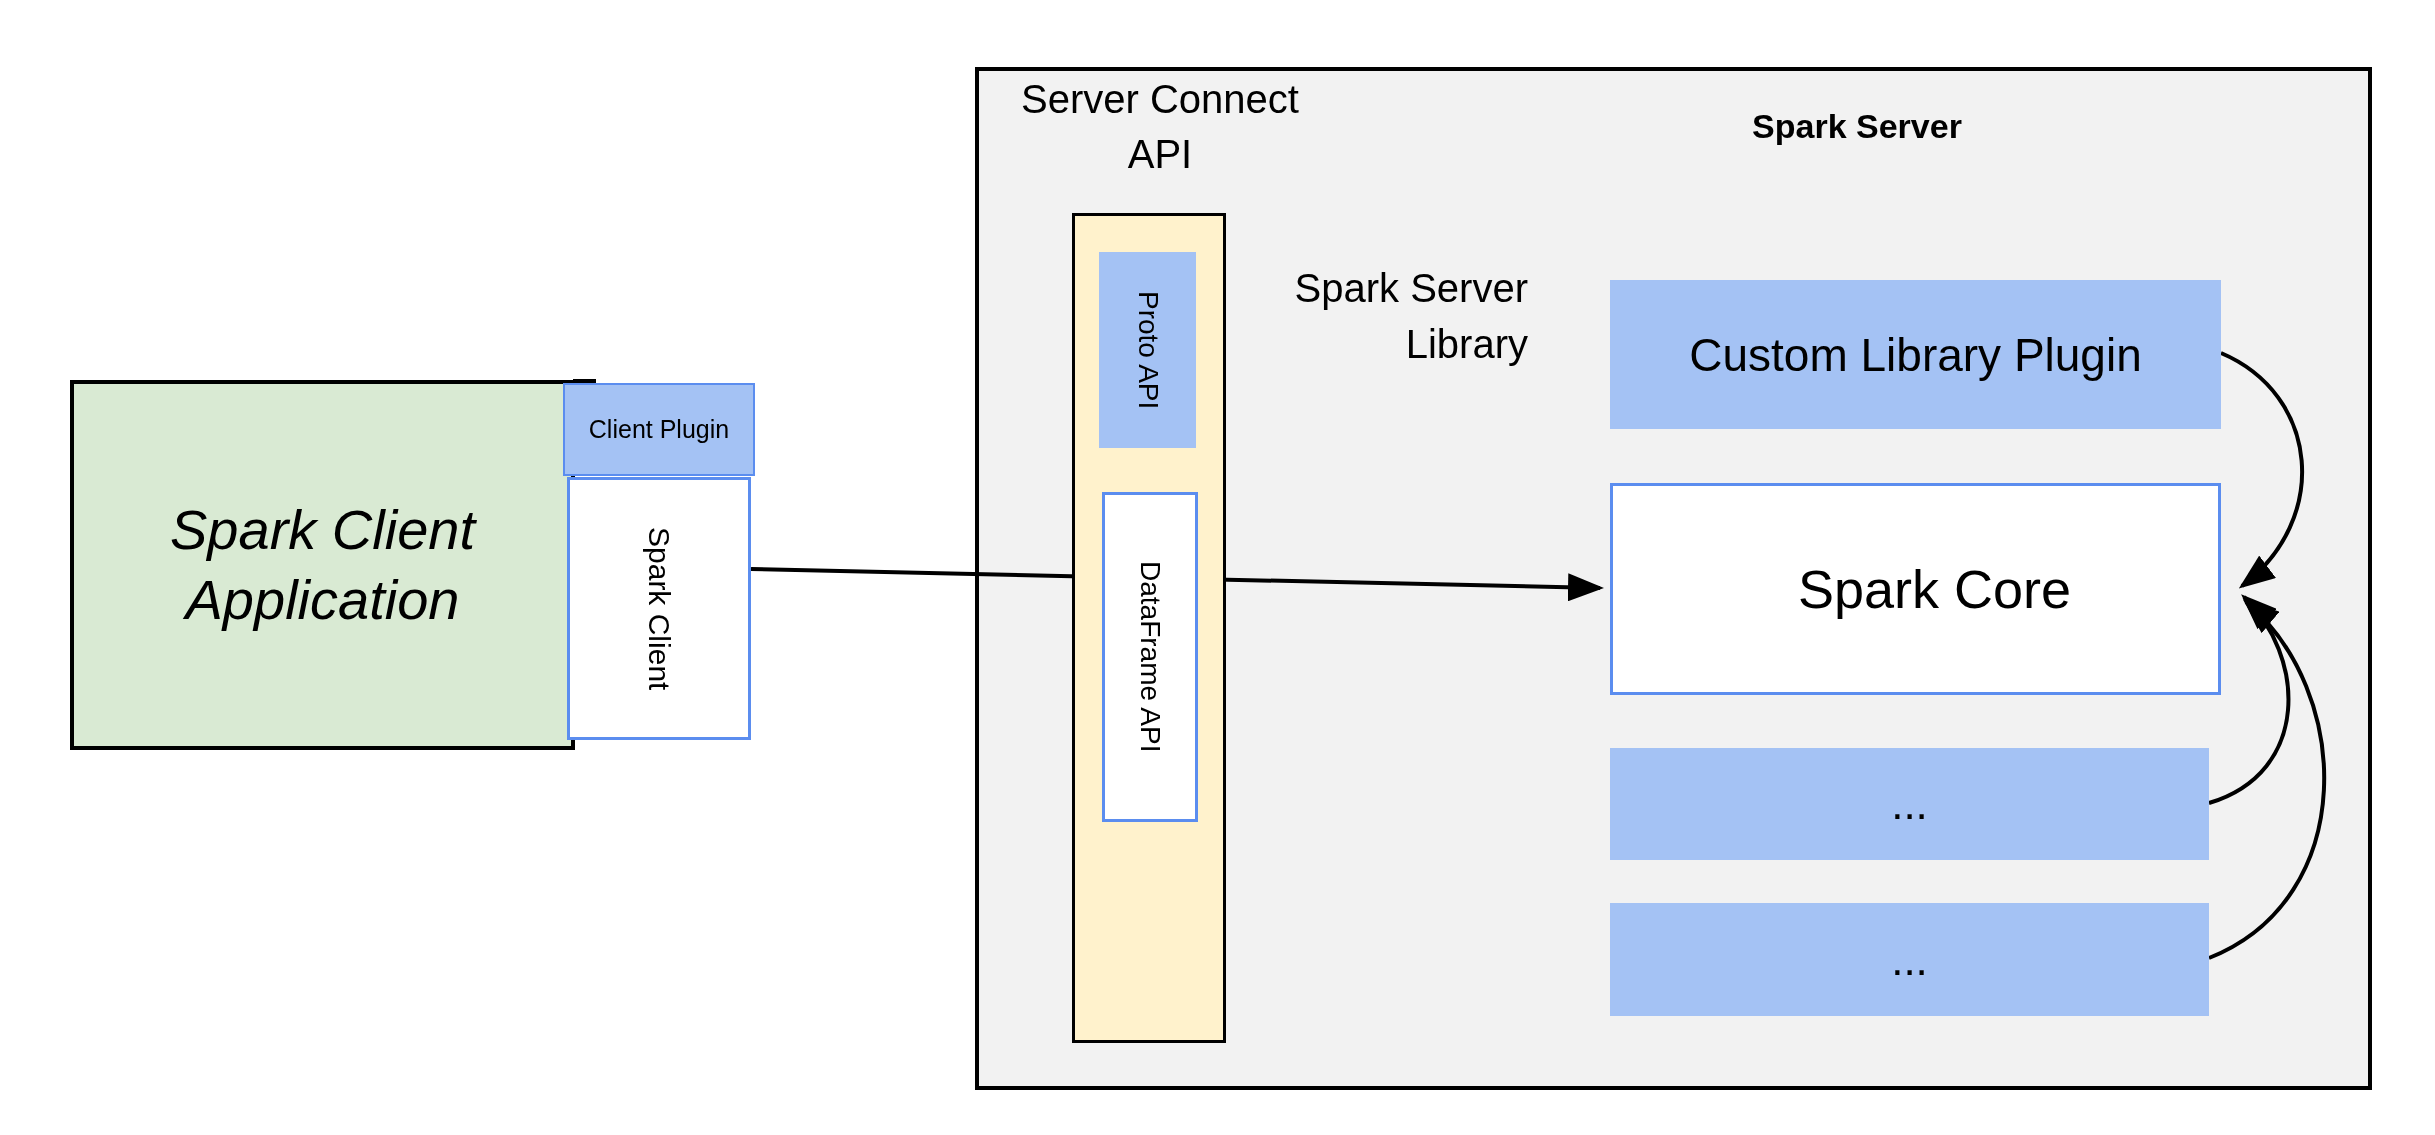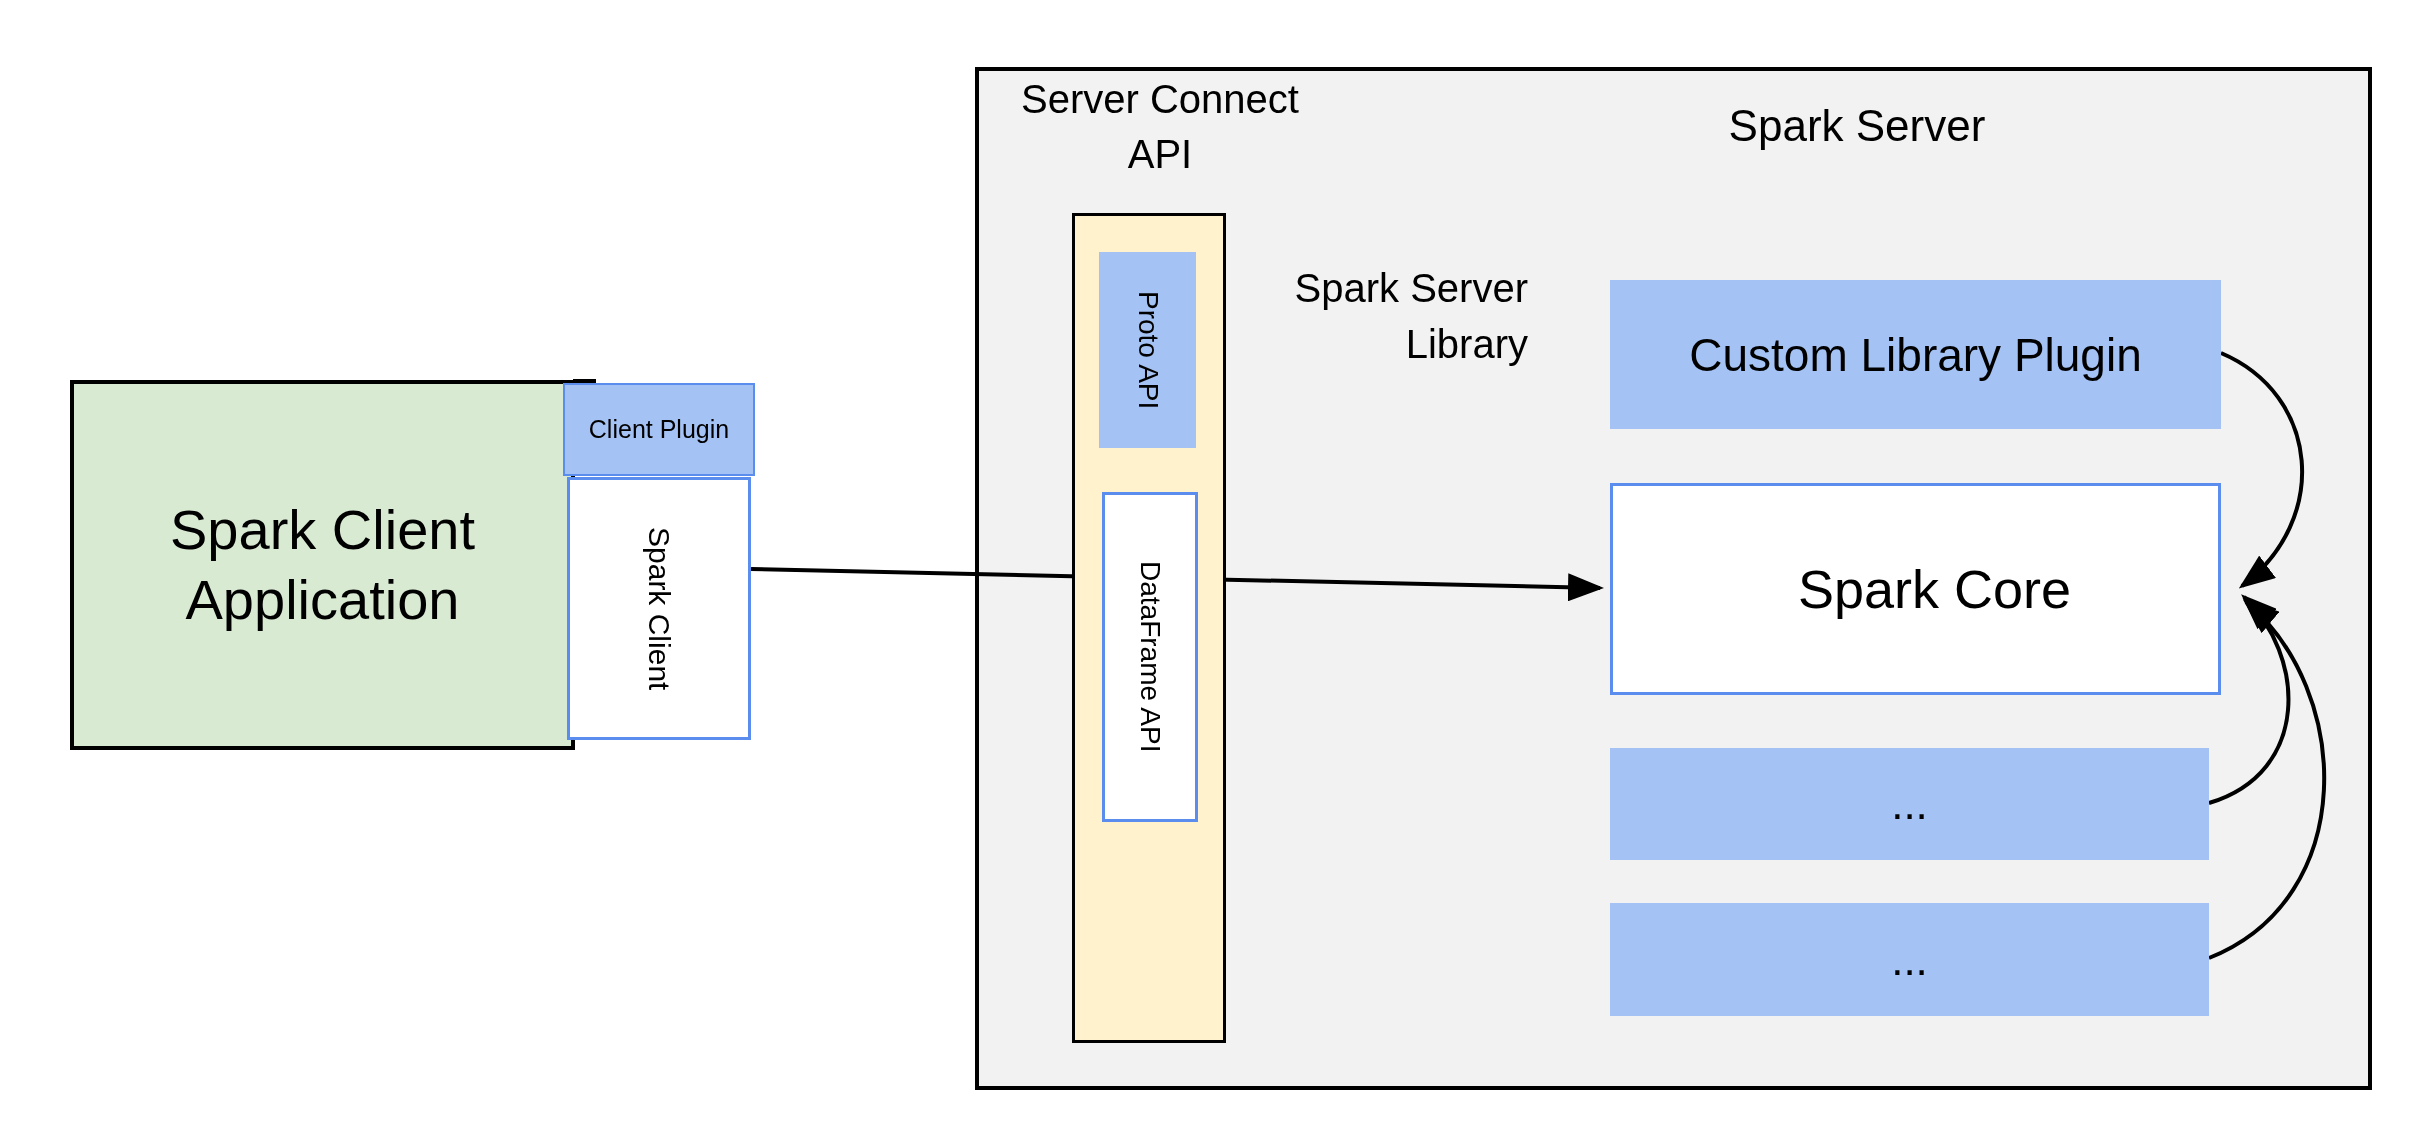--- a/index.html
+++ b/index.html
@@ -1,31 +1,31 @@
 <!DOCTYPE html>
 <html><head>
 <meta charset="utf-8">
 <style>
   html,body{margin:0;padding:0;background:#ffffff;}
   body{font-family:"Liberation Sans","DejaVu Sans",sans-serif;color:#000;}
   .canvas{position:relative;width:2435px;height:1135px;background:#ffffff;overflow:hidden;}
   .box{position:absolute;box-sizing:border-box;display:flex;align-items:center;justify-content:center;text-align:center;}
   
   .green-box{left:70px;top:380px;width:505px;height:370px;background:#d9ead3;border:4px solid #000;z-index:3;}
-  .green-box .lbl{font-size:56px;line-height:70px;}
+  .green-box .lbl{font-size:56px;line-height:70px;font-style:italic;}
   .client-package{left:563px;top:383px;width:192px;height:93px;background:#a4c2f4;border:2px solid #5b8def;z-index:3;}
   .client-package .lbl{font-size:25px;line-height:31px;width:160px;}
   .spark-client{left:567px;top:477px;width:184px;height:263px;background:#ffffff;border:3px solid #5b8def;z-index:3;}
   .vtext{writing-mode:vertical-rl;text-orientation:mixed;white-space:nowrap;}
   .spark-client .lbl{font-size:30px;}
   
   .server-box{left:975px;top:67px;width:1397px;height:1023px;background:#f2f2f2;border:4px solid #000;z-index:1;}
   .floating-label{position:absolute;z-index:3;text-align:center;}
   .connect-api-label{left:1000px;top:72px;width:320px;font-size:40px;line-height:55px;}
-  .server-title{left:1657px;top:100px;width:400px;font-size:44px;font-weight:normal;line-height:52px;}
+  .server-title{left:1657px;top:100px;width:400px;font-size:34px;font-weight:bold;line-height:52px;}
   .server-library-label{left:1258px;top:252px;width:270px;font-size:40px;line-height:56px;text-align:right;margin-top:8px;}
   
   .yellow-bar{left:1072px;top:213px;width:154px;height:830px;background:#fff2cc;border:3px solid #000;z-index:3;}
   .proto-api{left:1099px;top:252px;width:97px;height:196px;background:#a4c2f4;z-index:4;}
   .proto-api .lbl,.dataframe-api .lbl{font-size:28px;}
   .dataframe-api{left:1102px;top:492px;width:96px;height:330px;background:#ffffff;border:3px solid #5b8def;z-index:4;}
   
   .plugin-box{left:1610px;top:280px;width:611px;height:149px;background:#a4c2f4;z-index:3;}
   .plugin-box .lbl{font-size:46px;}
   .core-box{left:1610px;top:483px;width:611px;height:212px;background:#ffffff;border:3px solid #5b8def;z-index:3;padding-left:38px;}

